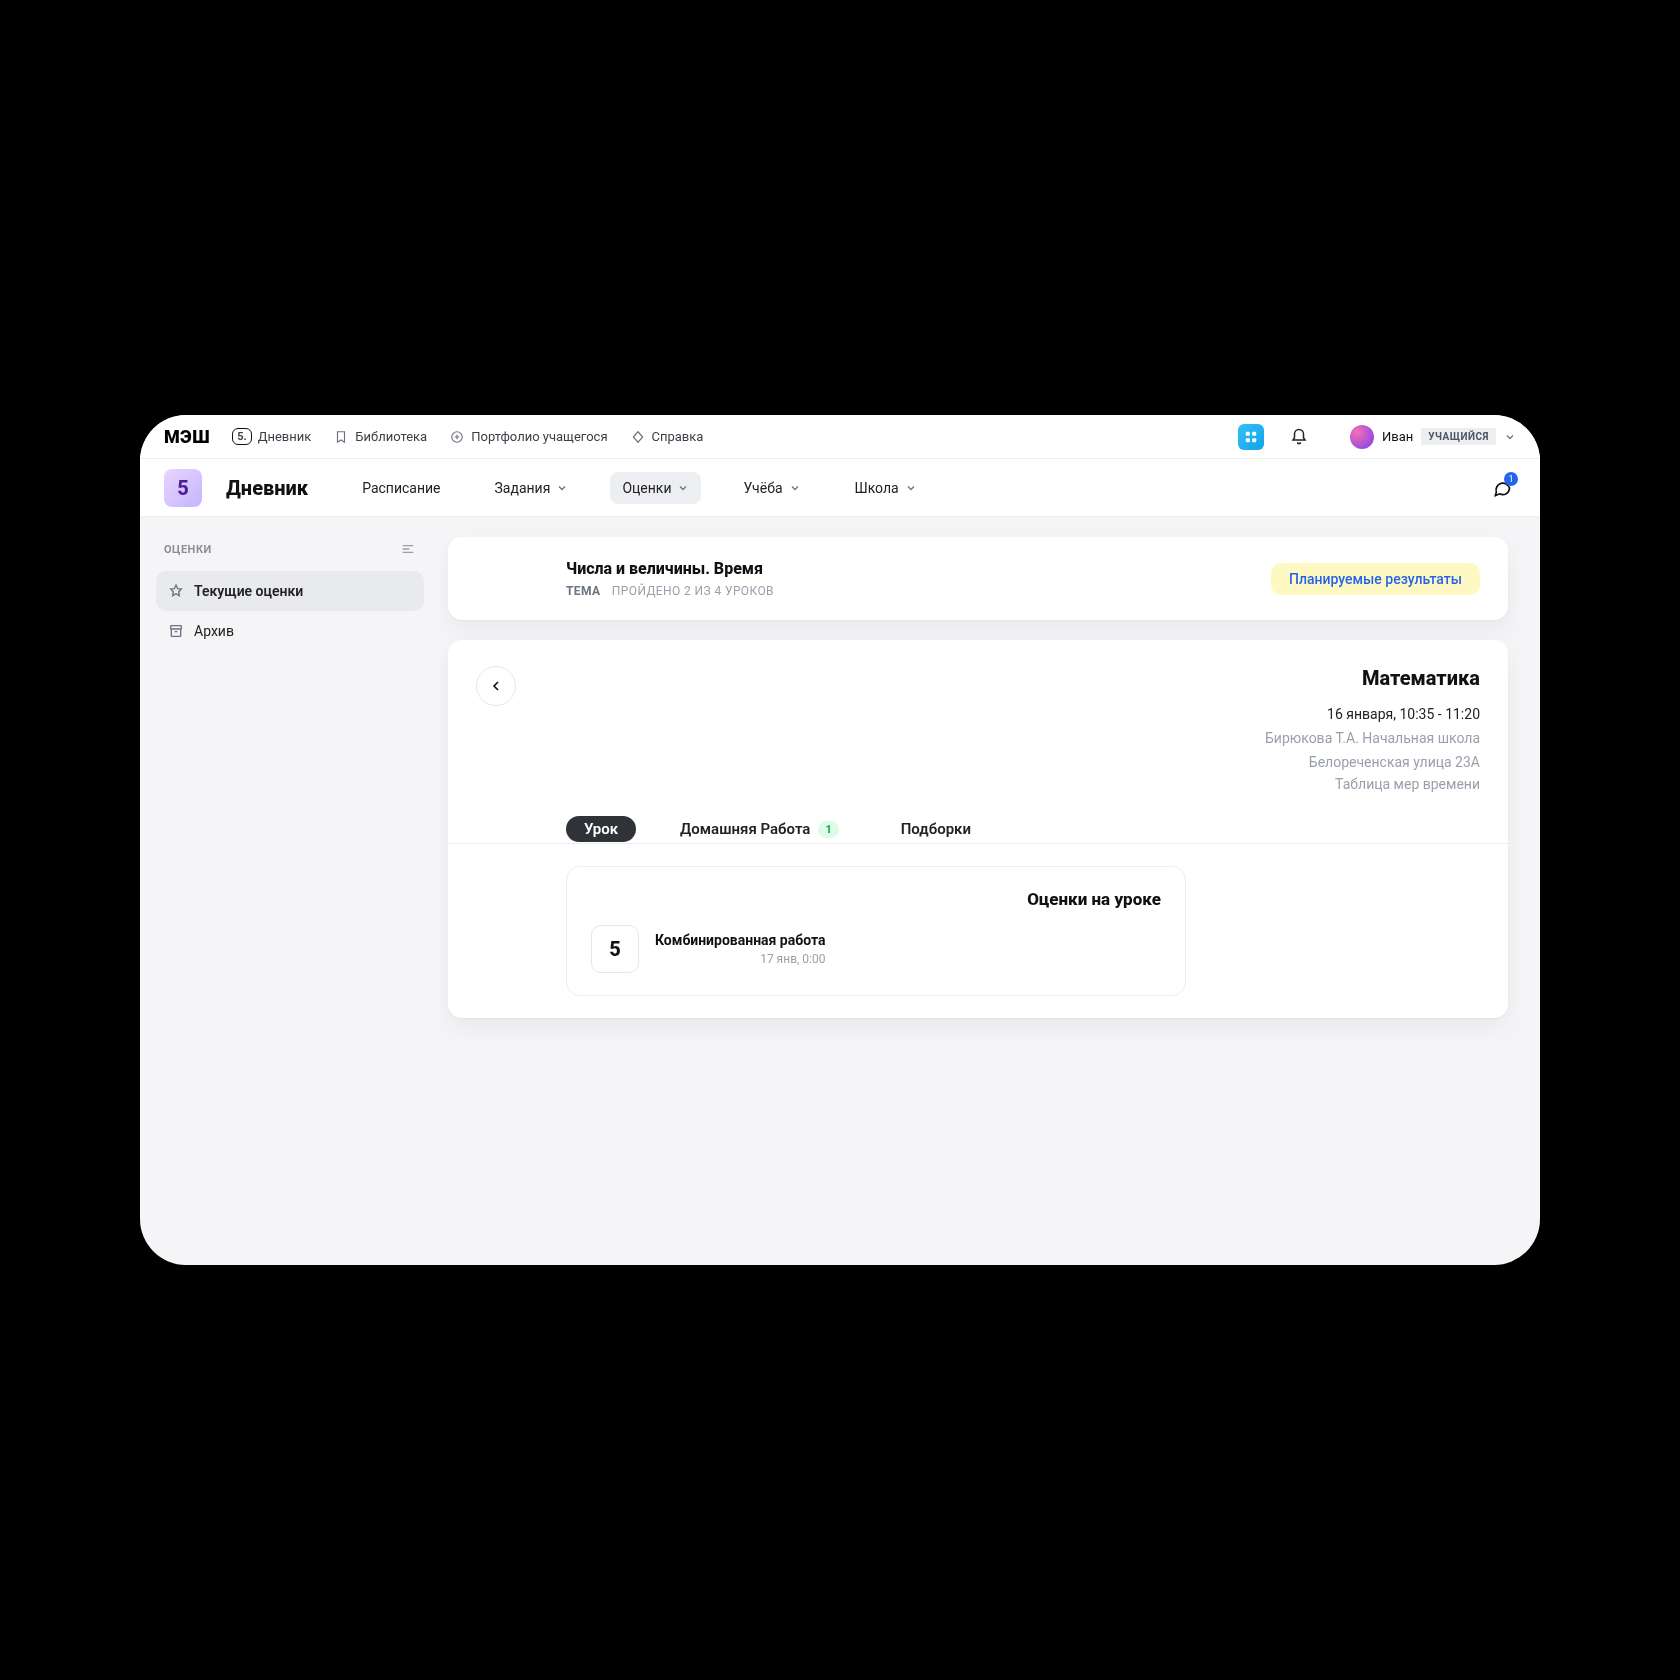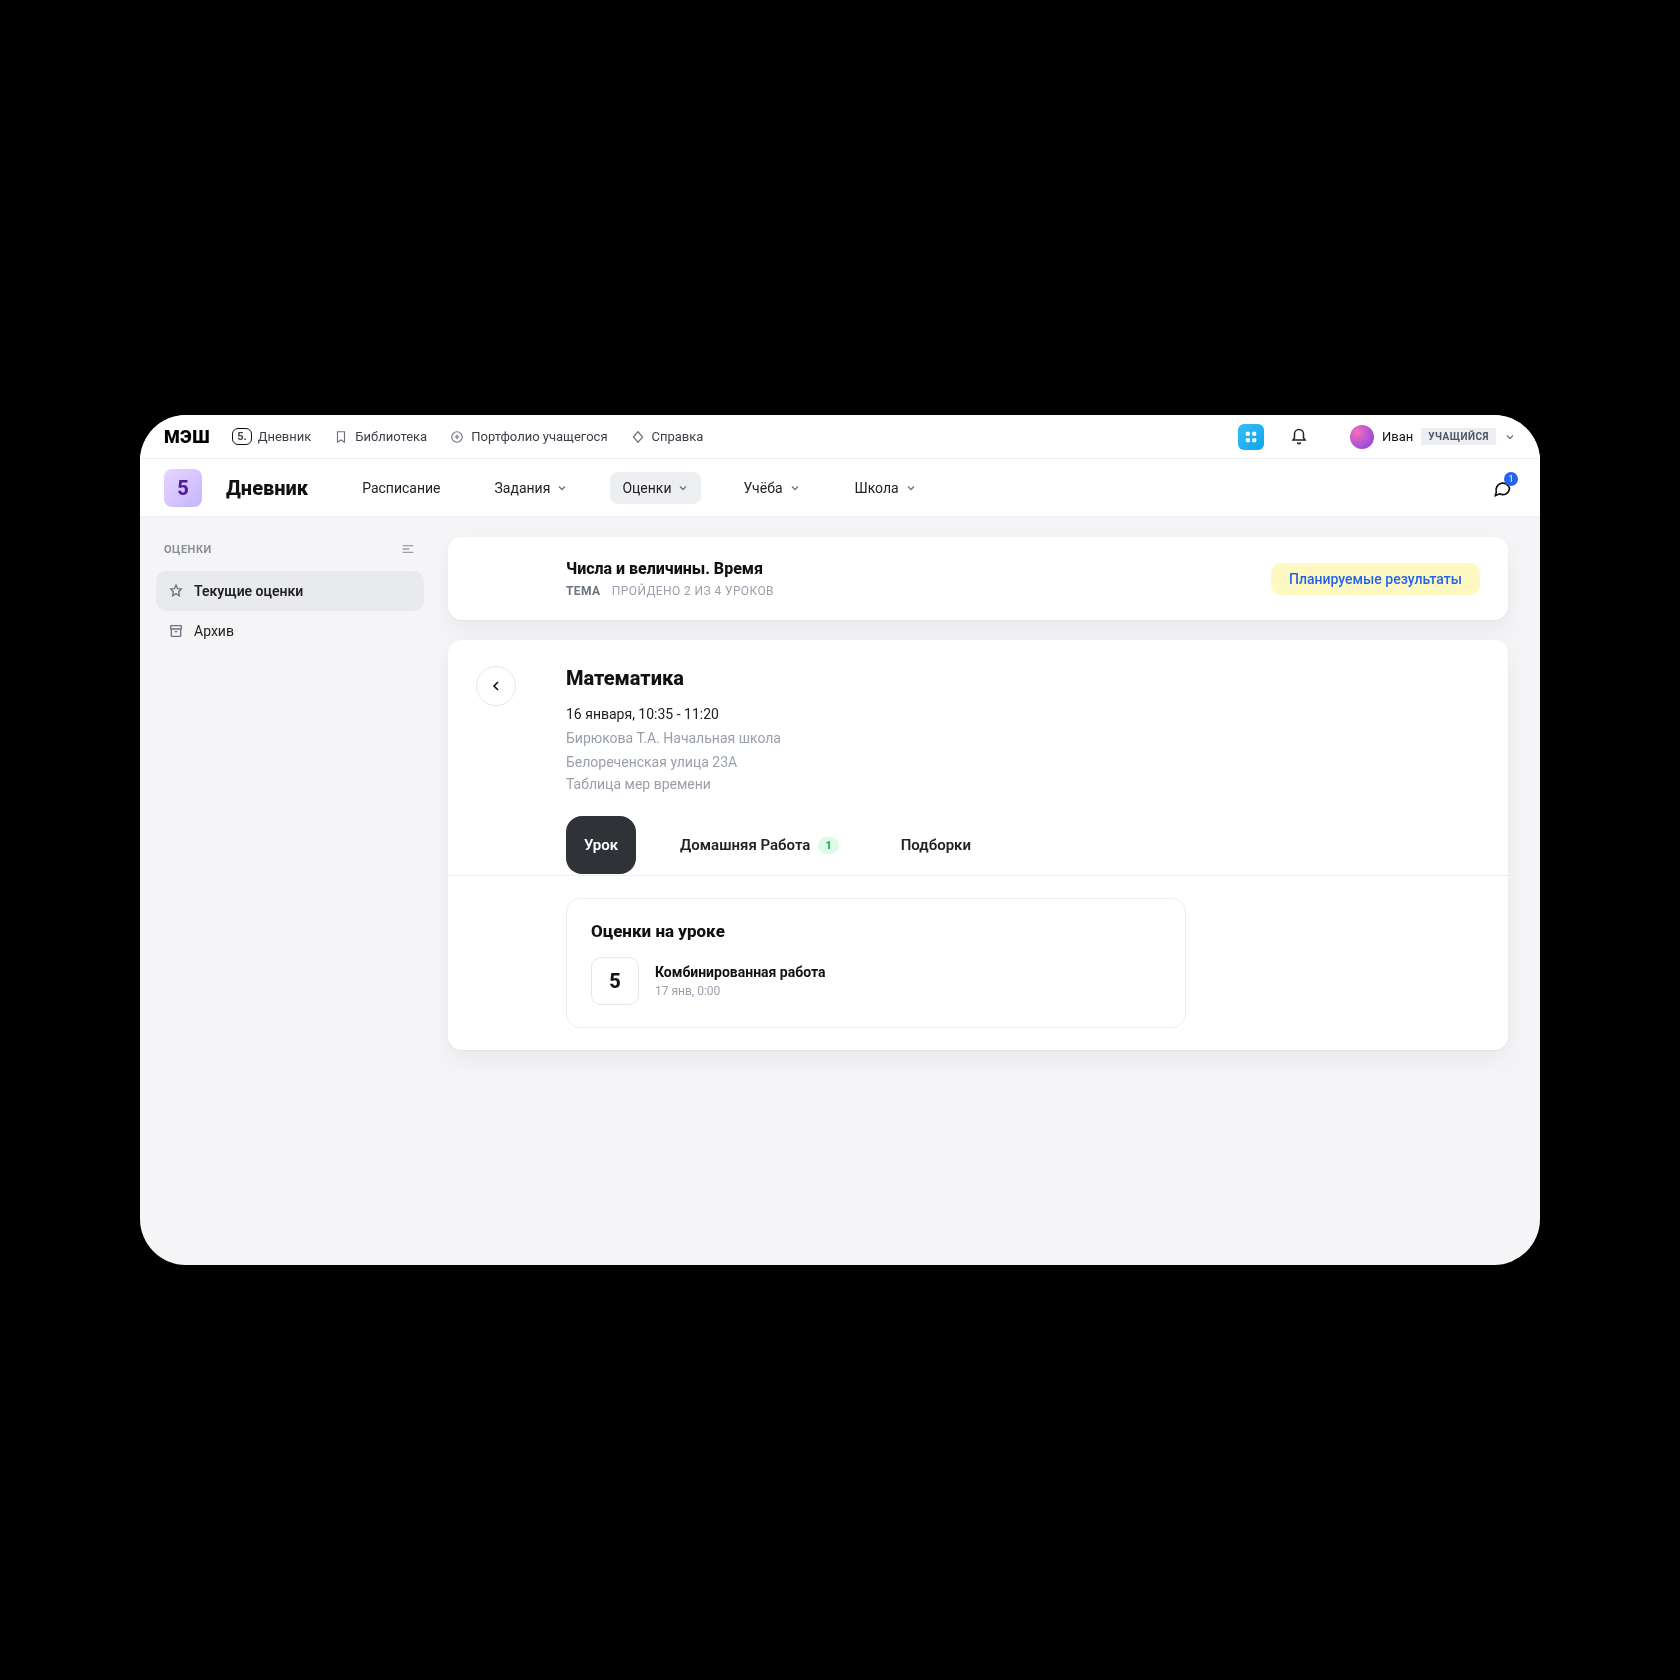--- a/index.html
+++ b/index.html
@@ -43,31 +43,31 @@
 .main { flex: 1; padding: 20px 32px 20px 8px; overflow: auto; }
 .card { background: #fff; border-radius: 14px; box-shadow: 0 1px 2px rgba(10,10,20,.04), 0 10px 24px rgba(10,10,20,.05); }
 
 .topic-card { padding: 22px 28px; display: flex; align-items: center; justify-content: space-between; margin-bottom: 20px; }
 .topic-left { margin-left: 90px; }
 .topic-title { font-size: 16px; font-weight: 800; color: #111; }
 .topic-sub { margin-top: 6px; font-size: 12px; color: #9aa0ab; letter-spacing: .4px; }
 .topic-sub .lab { color: #6b7280; font-weight: 700; margin-right: 8px; }
 .plan-btn { background: #fef9c3; color: #2563eb; border-radius: 10px; padding: 8px 18px; font-size: 14px; font-weight: 500; cursor: pointer; }
 
-.lesson-card { padding: 26px 28px 22px; }
+.lesson-card { padding: 26px 28px 22px; text-align: right; }
 .back-circle { width: 40px; height: 40px; border-radius: 50%; border: 1px solid #e5e7eb; display: flex; align-items: center; justify-content: center; cursor: pointer; margin-bottom: -40px; }
 .lesson-body { margin-left: 90px; }
 .subj { font-size: 20px; font-weight: 800; color: #111; }
 .datetime { margin-top: 16px; font-size: 14px; color: #222; }
 .meta { margin-top: 8px; font-size: 14px; color: #9aa0ab; }
 .theme { margin-top: 26px; font-size: 15px; font-weight: 700; color: #111; }
 .theme-sub { margin-top: 6px; font-size: 14px; color: #9aa0ab; }
 
 .tabs { margin-top: 24px; display: flex; align-items: center; gap: 26px; border-bottom: 1px solid transparent; margin-left: 90px; }
-.tab { font-size: 15px; font-weight: 600; color: #222; padding: 20px 18px; border-radius: 16px; cursor: pointer; display: flex; align-items: center; gap: 8px; }
+.tab { font-size: 15px; font-weight: 600; color: #222; padding: 4px 18px; border-radius: 16px; cursor: pointer; display: flex; align-items: center; gap: 8px; }
 .tab.active { background: #2f3237; color: #fff; }
 .tab .badge { background: #dcfce7; color: #16a34a; border-radius: 999px; font-size: 11px; padding: 2px 7px; font-weight: 700; }
 .hr { height: 1px; background: #eceef2; margin: 0 -28px; }
 
 .lesson-section { margin-left: 90px; margin-top: 22px; }
 .inner-card { border: 1px solid #eceef2; border-radius: 14px; padding: 22px 24px; max-width: 620px; }
 .inner-title { font-size: 17px; font-weight: 800; color: #111; margin-bottom: 16px; }
 .grade-row { display: flex; align-items: center; gap: 16px; }
 .grade-box { width: 48px; height: 48px; border-radius: 10px; border: 1px solid #e5e7eb; display: flex; align-items: center; justify-content: center; font-size: 20px; font-weight: 800; color: #111; }
 .grade-text .g-title { font-size: 14px; font-weight: 700; color: #111; }

